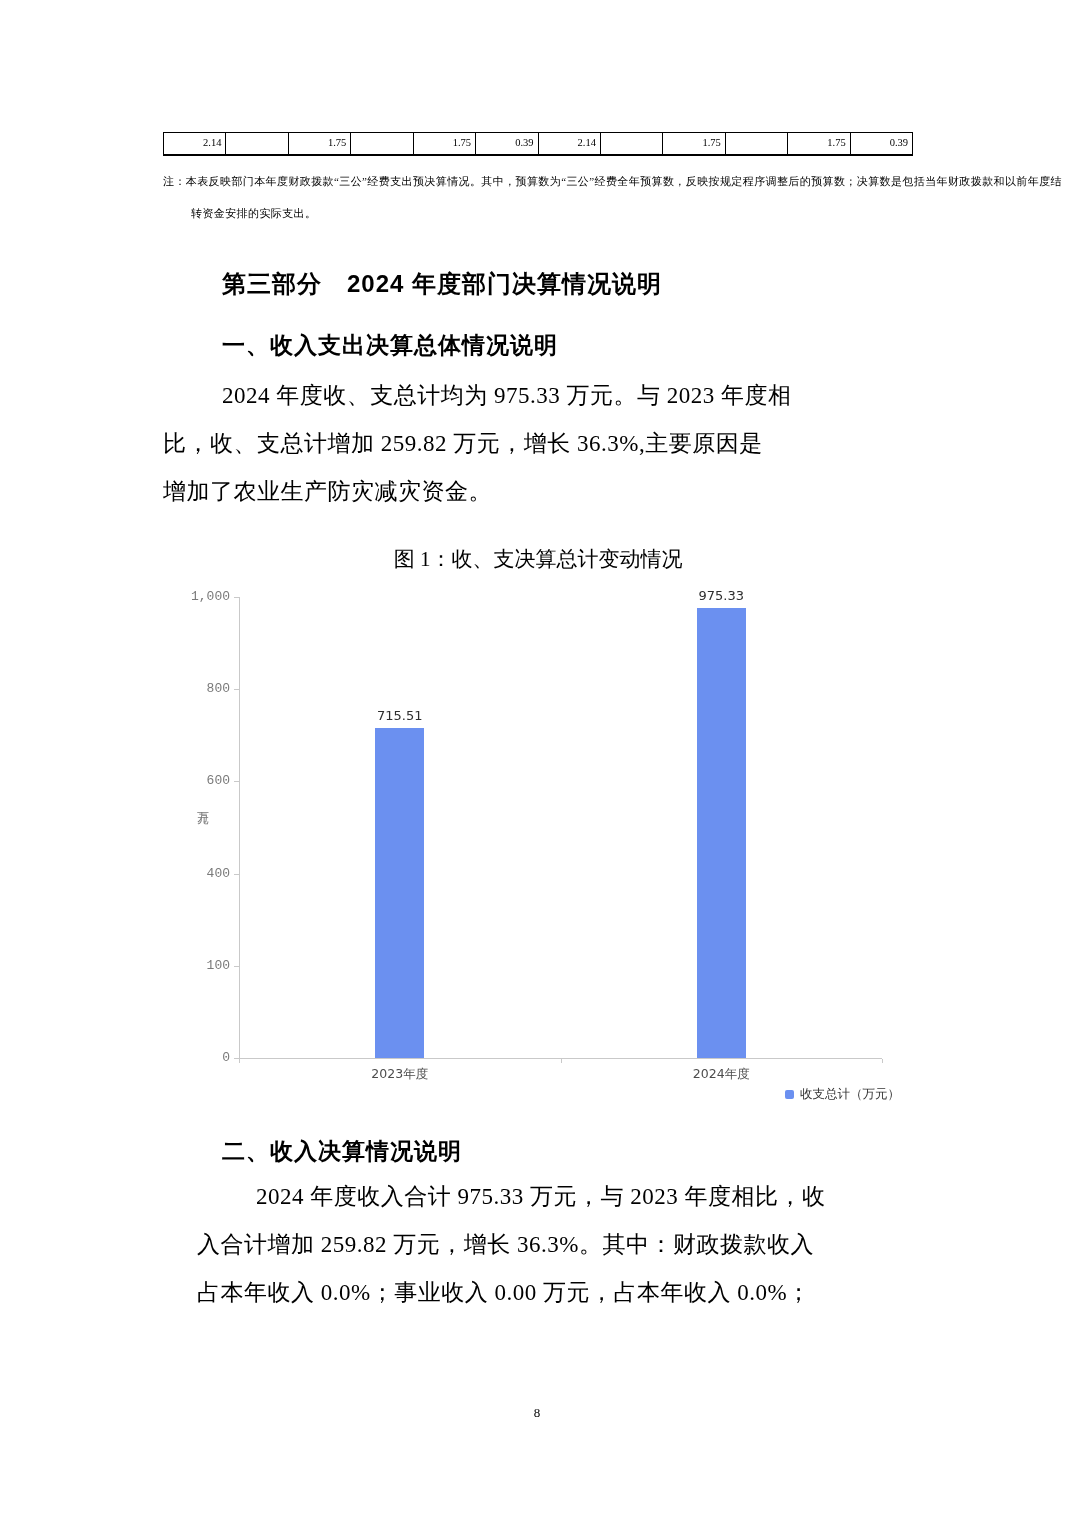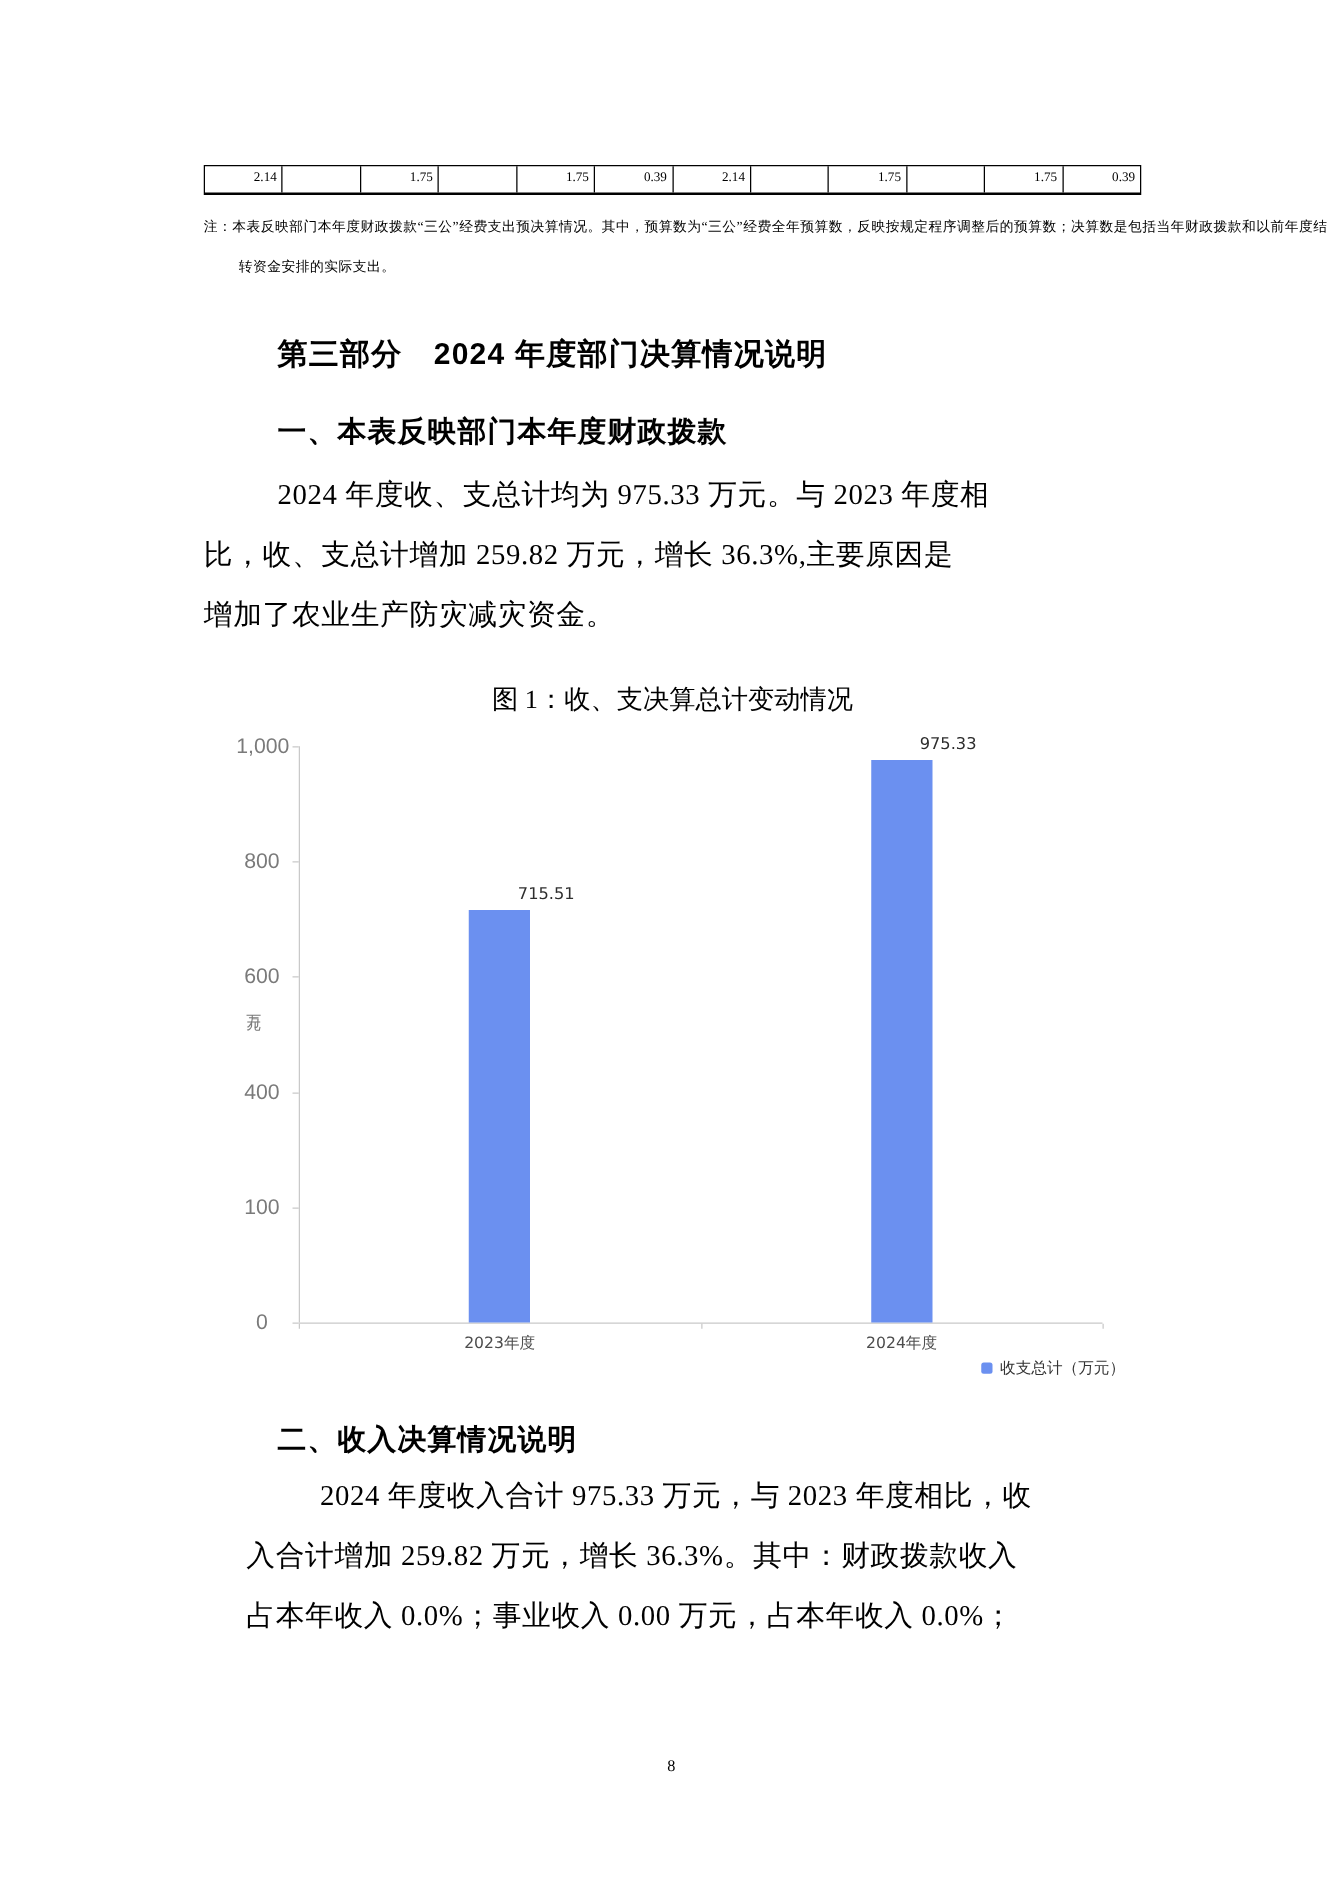--- a/index.html
+++ b/index.html
@@ -42,27 +42,27 @@
 
   
   .figure-title{
     width:750px;text-align:center;font-size:21px;line-height:38px;white-space:nowrap;
   }
 
   
   .chart-box{left:180px;top:585px;width:720px;height:520px;}
   .c-line{position:absolute;background:#c9c9c9;}
   .c-ylabel{
-    position:absolute;width:41px;text-align:center;
-    font-family:Liberation Sans, sans-serif;
-    font-size:17px;color:#7a7a7a;line-height:16px;
+    position:absolute;width:41px;text-align:right;
+    font-family:Liberation Mono, monospace;
+    font-size:13px;color:#7a7a7a;line-height:16px;
   }
   .c-bar{position:absolute;}
   .c-vlabel{
-    position:absolute;text-align:right;
+    position:absolute;text-align:center;
     font-family:"DejaVu Sans","Liberation Sans",sans-serif;
     font-size:13px;color:#2e2e2e;
   }
   .c-xlabel{
     position:absolute;text-align:center;
     font-family:"DejaVu Sans","Liberation Sans",sans-serif;
     font-size:12.5px;color:#4d4d4d;
   }
   .c-ytitle{
     position:absolute;writing-mode:vertical-rl;letter-spacing:2px;
@@ -95,21 +95,21 @@
   <div class="table-cell"></div>
   <div class="table-cell">1.75</div>
   <div class="table-cell">0.39</div>
 </div>
 
 <div class="abs note-line" style="left:163px;top:174px;">注：本表反映部门本年度财政拨款“三公”经费支出预决算情况。其中，预算数为“三公”经费全年预算数，反映按规定程序调整后的预算数；决算数是包括当年财政拨款和以前年度结</div>
 <div class="abs note-line" style="left:163px;top:206px;margin-left:28px;">转资金安排的实际支出。</div>
 
 <div class="abs heading h-part" style="left:222px;top:268px;">第三部分　2024 年度部门决算情况说明</div>
 
-<div class="abs heading h-section" style="left:222px;top:330px;">一、本表反映部门本年度财政拨款</div>
+<div class="abs heading h-section" style="left:222px;top:330px;">一、收入支出决算总体情况说明</div>
 
 <div class="abs" style="left:163px;top:372px;">
   <div class="body-line indent">2024 年度收、支总计均为 975.33 万元。与 2023 年度相</div>
   <div class="body-line">比，收、支总计增加 259.82 万元，增长 36.3%,主要原因是</div>
   <div class="body-line">增加了农业生产防灾减灾资金。</div>
 </div>
 
 <div class="abs figure-title" style="left:163px;top:540px;">图 1：收、支决算总计变动情况</div>
 
 <div class="abs chart-box">

